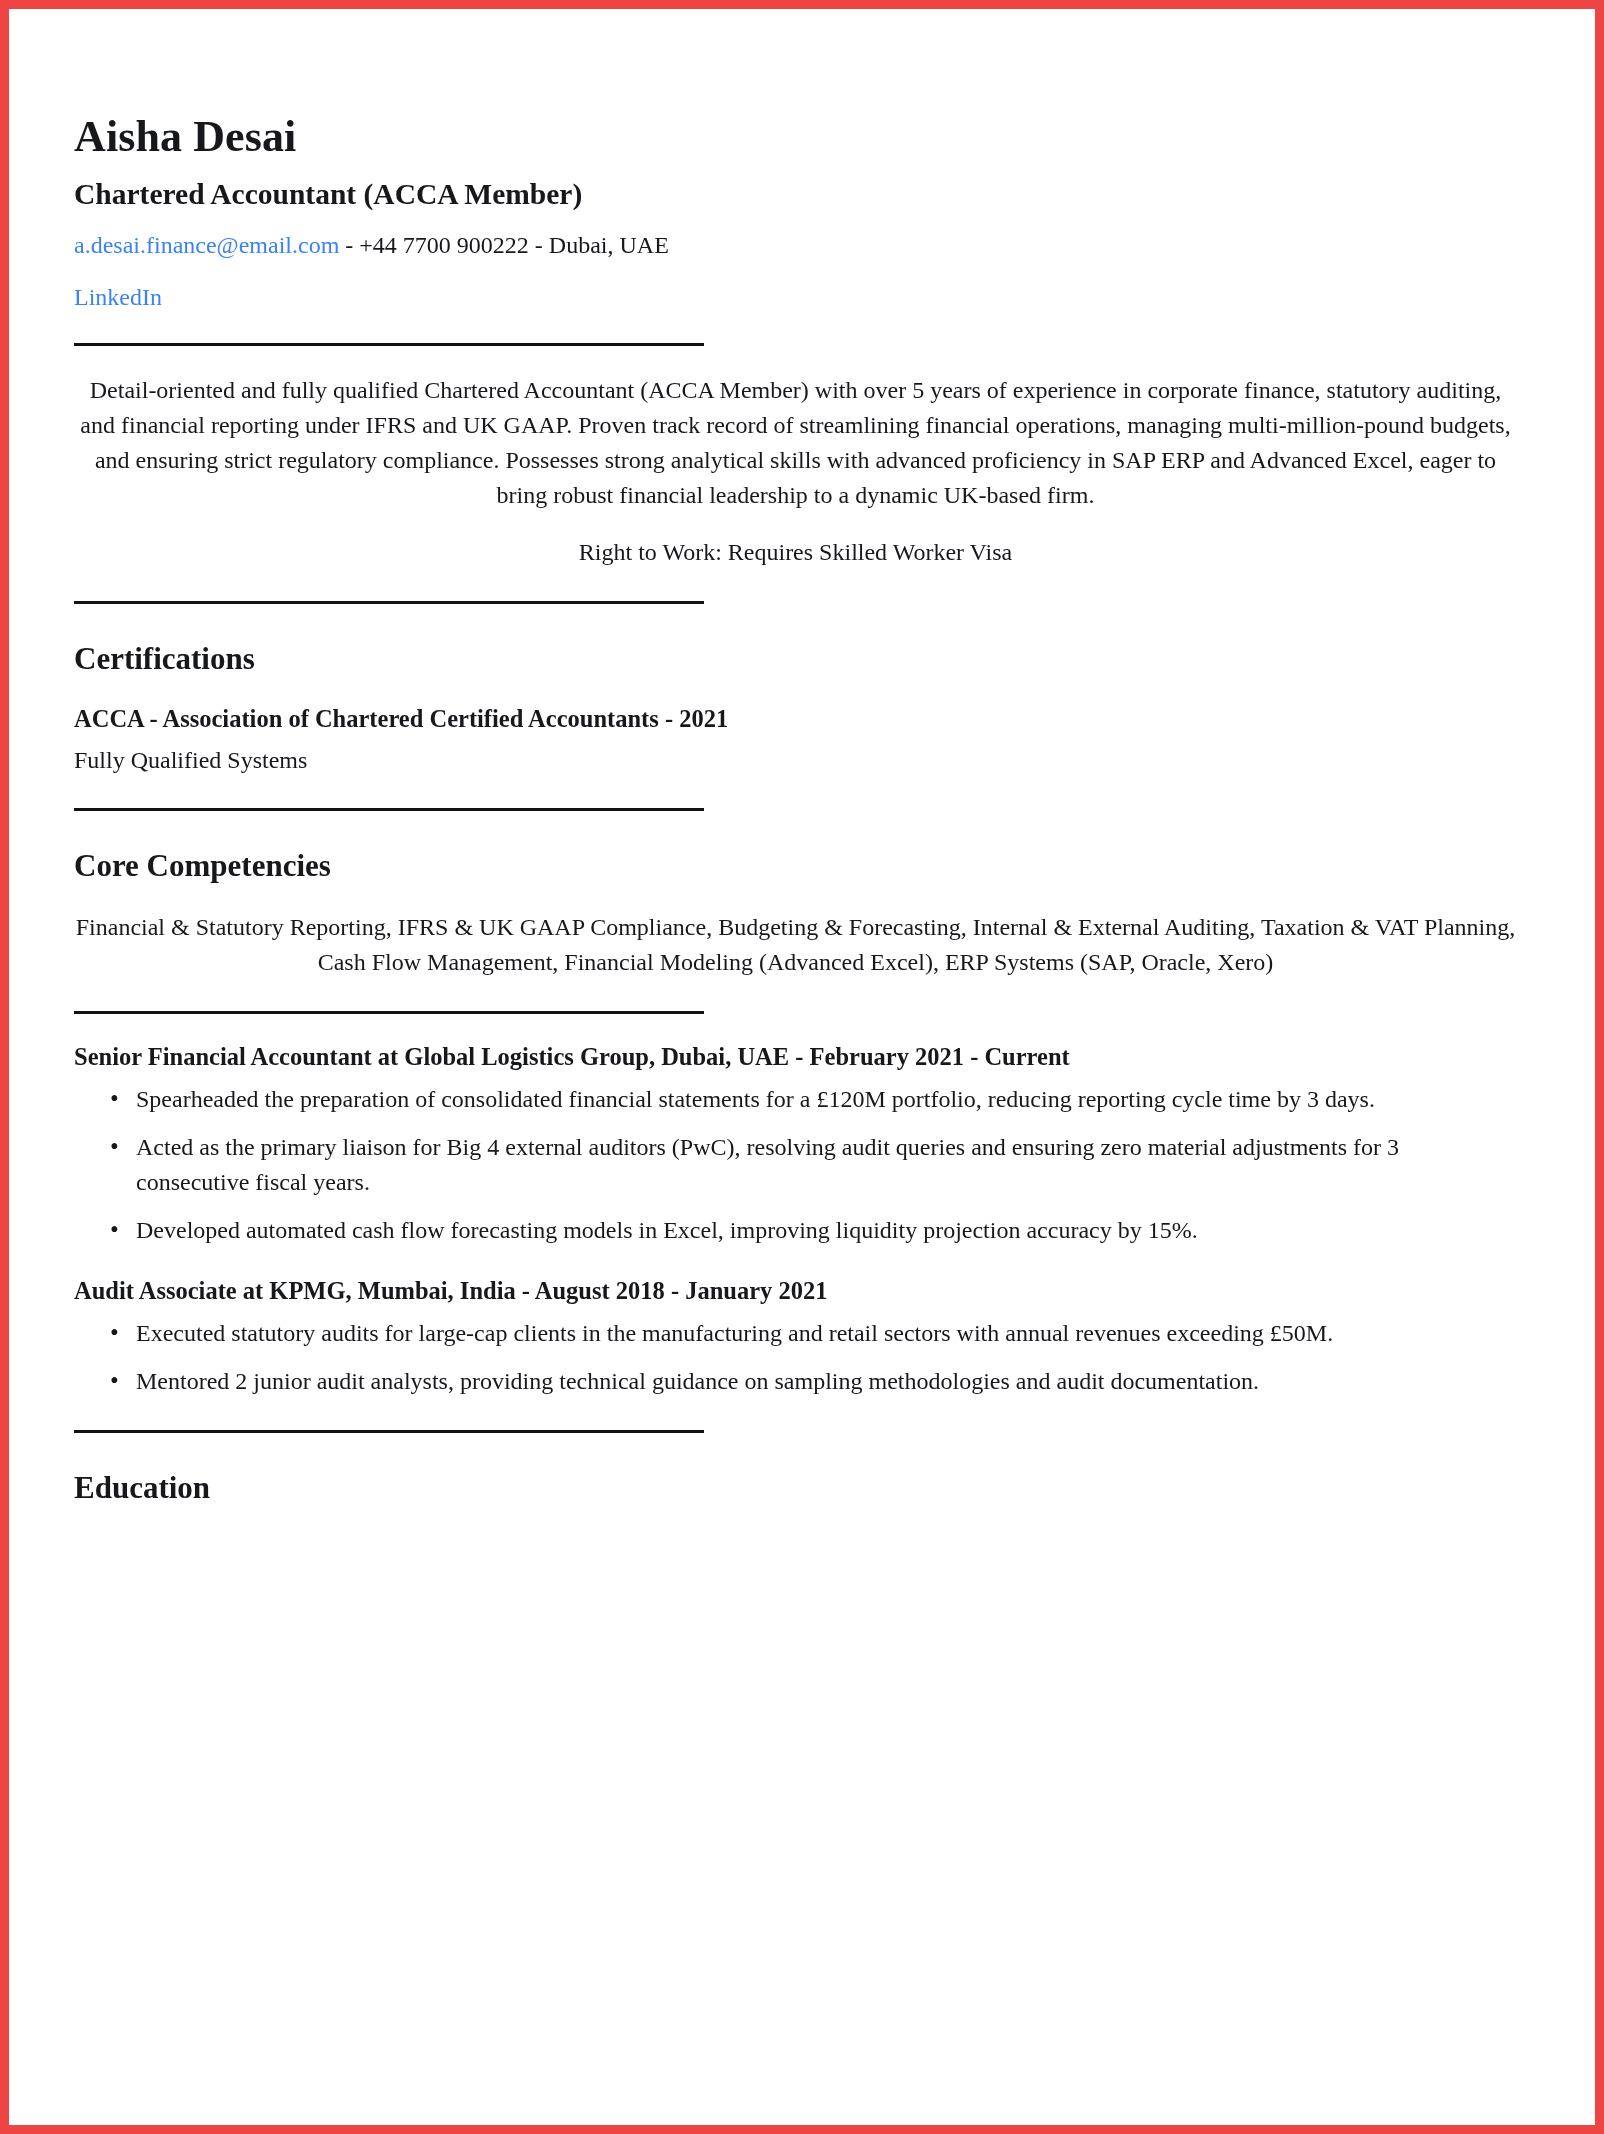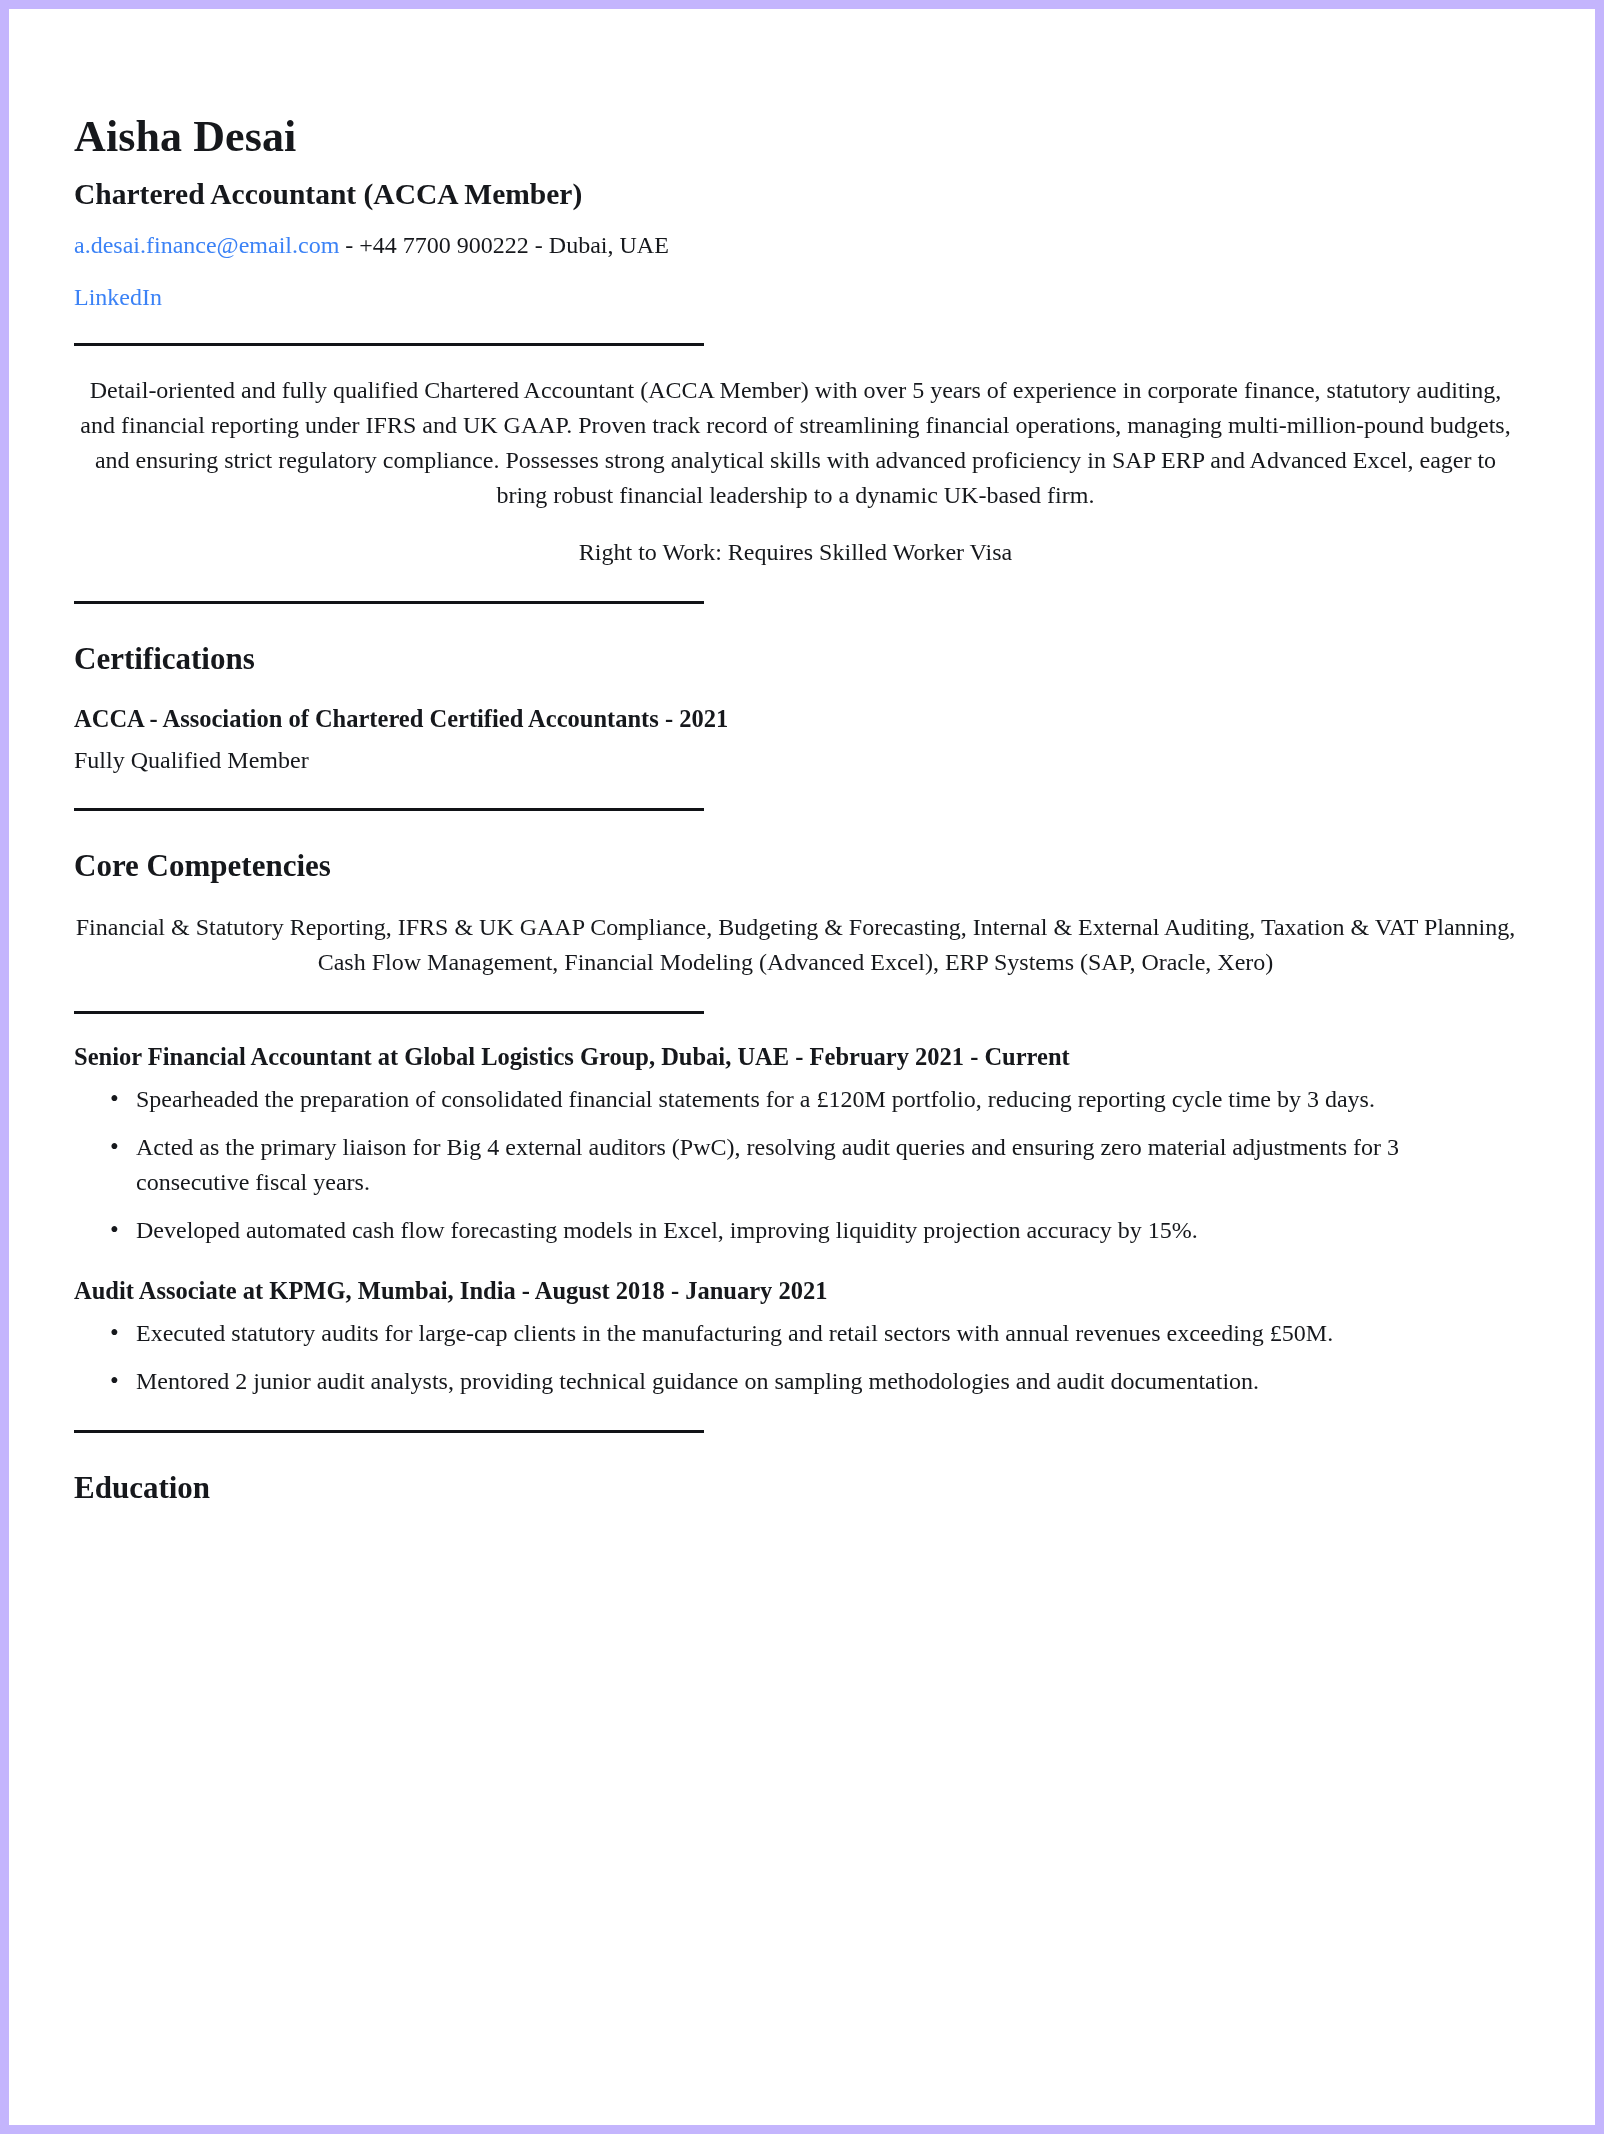--- a/index.html
+++ b/index.html
@@ -16,21 +16,21 @@
     overflow: hidden;
   }
 
   .page-frame {
     position: absolute;
     left: 0;
     top: 0;
     width: 1604px;
     height: 2134px;
     box-sizing: border-box;
-    border: 9px solid #c4b5fd;
+    border: 9px solid #ef4444;
     background: #ffffff;
   }
 
   .page-inner {
     position: absolute;
     left: 0;
     top: 0;
     right: 0;
     bottom: 0;
     background: #ffffff;
@@ -159,21 +159,21 @@
     <div class="section">
       <p class="body-text">Detail-oriented and fully qualified Chartered Accountant (ACCA Member) with over 5 years of experience in corporate finance, statutory auditing, and financial reporting under IFRS and UK GAAP. Proven track record of streamlining financial operations, managing multi-million-pound budgets, and ensuring strict regulatory compliance. Possesses strong analytical skills with advanced proficiency in SAP ERP and Advanced Excel, eager to bring robust financial leadership to a dynamic UK-based firm.</p>
       <p class="body-text tight">Right to Work: Requires Skilled Worker Visa</p>
     </div>
 
     <hr class="divider">
 
     <div class="section">
       <h2 class="section-title">Certifications</h2>
       <div class="entry-title">ACCA - Association of Chartered Certified Accountants - 2021</div>
-      <div class="entry-sub">Fully Qualified Member</div>
+      <div class="entry-sub">Fully Qualified Systems</div>
     </div>
 
     <hr class="divider">
 
     <div class="section">
       <h2 class="section-title">Core Competencies</h2>
       <p class="body-text">Financial &amp; Statutory Reporting, IFRS &amp; UK GAAP Compliance, Budgeting &amp; Forecasting, Internal &amp; External Auditing, Taxation &amp; VAT Planning, Cash Flow Management, Financial Modeling (Advanced Excel), ERP Systems (SAP, Oracle, Xero)</p>
     </div>
 
     <hr class="divider">

